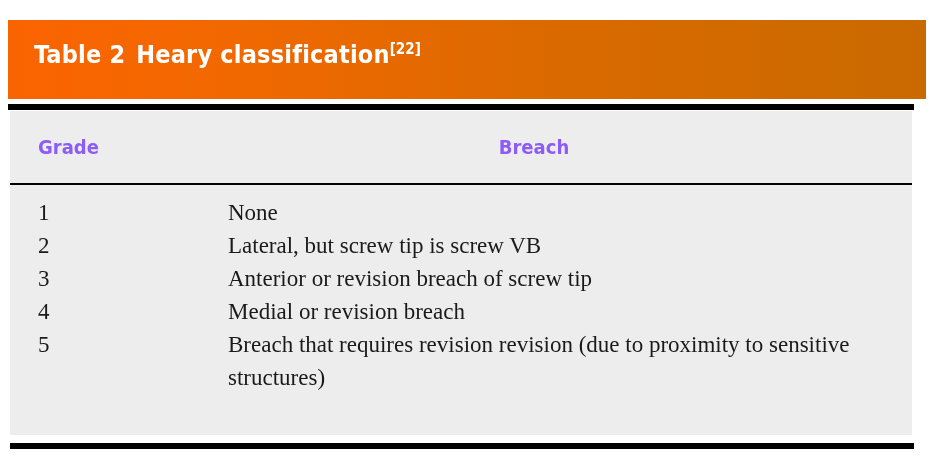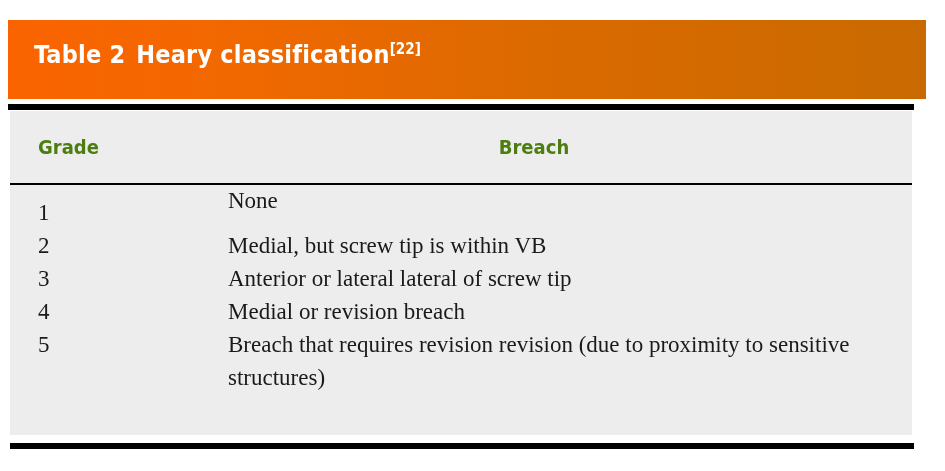--- a/index.html
+++ b/index.html
@@ -99,21 +99,21 @@
     border-collapse: collapse;
   }
 
   .col-grade { width: 218px; }
   .col-breach { width: 684px; }
 
   .head-cell {
     font-family: "DejaVu Sans Condensed", "Liberation Sans Narrow", "Liberation Sans", sans-serif;
     font-weight: bold;
     font-size: 20px;
-    color: #4d7c0f;
+    color: #8b5cf6;
     padding: 0;
     height: 72px;
     vertical-align: middle;
   }
   .head-grade {
     text-align: left;
     padding-left: 28px;
   }
   .head-breach {
     text-align: center;
@@ -129,21 +129,21 @@
     line-height: 33px;
   }
   .cell-grade {
     text-align: left;
     padding-left: 28px;
   }
   .cell-breach {
     text-align: left;
     padding-left: 0px;
   }
-  .row-first .body-cell { padding-top: 1px; }
+  .row-first .body-cell { padding-top: 13px; }
   .row-first .body-cell.cell-grade { padding-top: 13px; }
   .wrap-box {
     display: block;
     max-width: 660px;
   }
 </style>
 </head>
 <body>
 
 <div id="table-figure">
@@ -171,27 +171,27 @@
       <tbody>
         <tr class="row-first">
           <td class="body-cell cell-grade">1</td>
           <td class="body-cell cell-breach">
               <span class="wrap-box">None</span>
             </td>
         </tr>
         <tr>
           <td class="body-cell cell-grade">2</td>
           <td class="body-cell cell-breach">
-              <span class="wrap-box">Medial, but screw tip is within VB</span>
+              <span class="wrap-box">Lateral, but screw tip is screw VB</span>
             </td>
         </tr>
         <tr>
           <td class="body-cell cell-grade">3</td>
           <td class="body-cell cell-breach">
-              <span class="wrap-box">Anterior or lateral lateral of screw tip</span>
+              <span class="wrap-box">Anterior or revision breach of screw tip</span>
             </td>
         </tr>
         <tr>
           <td class="body-cell cell-grade">4</td>
           <td class="body-cell cell-breach">
               <span class="wrap-box">Medial or revision breach</span>
             </td>
         </tr>
         <tr>
           <td class="body-cell cell-grade">5</td>

